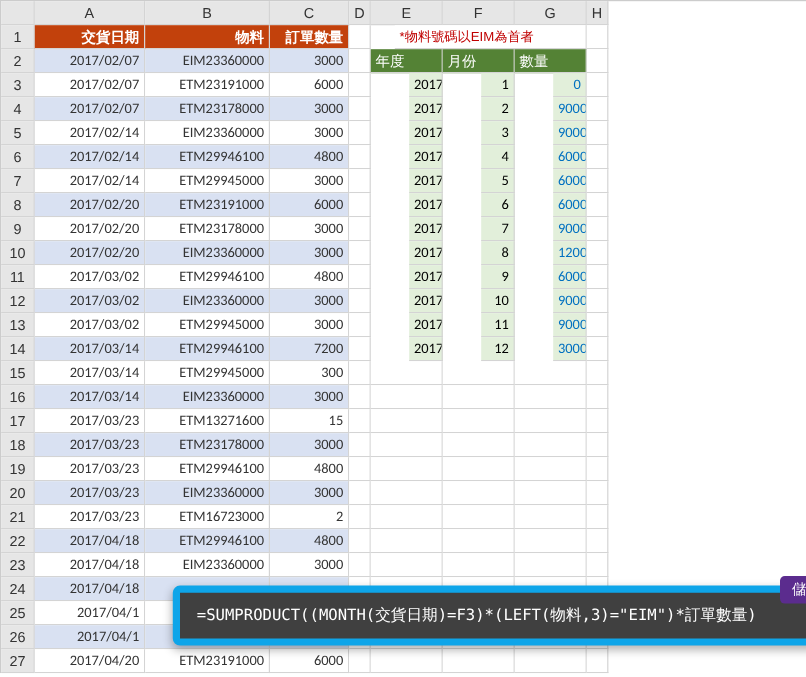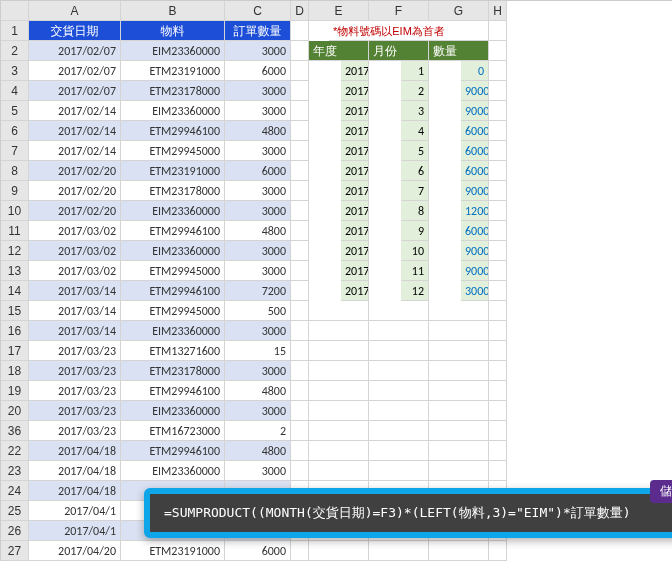--- a/index.html
+++ b/index.html
@@ -2,21 +2,21 @@
 <html><head>
 <meta charset="utf-8">
 <style>
 * { box-sizing: border-box; margin: 0; padding: 0; }
 body { font-family: "Microsoft JhengHei", Arial, sans-serif; font-size: 12px; background: #fff; }
 .sheet { display: grid; grid-template-columns: 28px 92px 104px 66px 18px 60px 60px 60px 18px; border-left: 1px solid #ccc; border-top: 1px solid #ccc; }
 .sheet > div { border-right: 1px solid #d4d4d4; border-bottom: 1px solid #d4d4d4; height: 20px; line-height: 20px; padding: 0 4px; overflow: hidden; white-space: nowrap; }
 .colh { background: #e6e6e6; text-align: center; color: #333; font-size: 12px; }
 .rowh { background: #e6e6e6; text-align: center; color: #333; font-size: 12px; }
 .corner { background: #e6e6e6; }
-.h1 { background: #1d4ed8; color: #fff; text-align: center; font-weight: 400; border-bottom: 1px solid #fff; }
+.h1 { background: #c2410c; color: #fff; text-align: right; font-weight: 700; border-bottom: 1px solid #fff; }
 .h2 { background: #548235; color: #fff; text-align: left; font-weight: 500; border-bottom: 1px solid #fff; }
 .tbA { background: #d9e1f2; color: #333; text-align: right; font-family: Calibri, sans-serif; }
 .tbA.odd { background: #ffffff; }
 .tbB { background: #e2efda; text-align: right; font-family: Calibri, sans-serif; margin-left: 32px; }
 .tbB.blue { color: #0070c0; }
 .note { color: #c00000; text-align: left; font-size: 11px; }
 .empty { background: #fff; }
 .callout { position: absolute; top: 488px; left: 144px; width: 596px; background: #404040; border: 6px solid #0ea5e9; border-radius: 6px; padding: 10px 14px; color: #fff; font-family: Consolas, monospace; font-size: 13px; box-shadow: 0 3px 8px rgba(0,0,0,0.3); }
 .callout .tag { position: absolute; top: -14px; right: 12px; background: #5b2c8e; color: #fff; padding: 3px 10px; border-radius: 4px; font-family: "Microsoft JhengHei", sans-serif; font-size: 12px; }
 </style>
@@ -153,21 +153,21 @@
     <div class="tbA">ETM29946100</div>
     <div class="tbA">7200</div>
     <div class="empty"></div>
     <div class="tbB">2017</div>
     <div class="tbB">12</div>
     <div class="tbB blue">3000</div>
     <div class="empty"></div>
     <div class="rowh">15</div>
     <div class="tbA odd">2017/03/14</div>
     <div class="tbA odd">ETM29945000</div>
-    <div class="tbA odd">500</div>
+    <div class="tbA odd">300</div>
     <div class="empty"></div>
     <div class="empty"></div>
     <div class="empty"></div>
     <div class="empty"></div>
     <div class="empty"></div>
     <div class="rowh">16</div>
     <div class="tbA">2017/03/14</div>
     <div class="tbA">EIM23360000</div>
     <div class="tbA">3000</div>
     <div class="empty"></div>
@@ -204,21 +204,21 @@
     <div class="empty"></div>
     <div class="rowh">20</div>
     <div class="tbA">2017/03/23</div>
     <div class="tbA">EIM23360000</div>
     <div class="tbA">3000</div>
     <div class="empty"></div>
     <div class="empty"></div>
     <div class="empty"></div>
     <div class="empty"></div>
     <div class="empty"></div>
-    <div class="rowh">36</div>
+    <div class="rowh">21</div>
     <div class="tbA odd">2017/03/23</div>
     <div class="tbA odd">ETM16723000</div>
     <div class="tbA odd">2</div>
     <div class="empty"></div>
     <div class="empty"></div>
     <div class="empty"></div>
     <div class="empty"></div>
     <div class="empty"></div>
     <div class="rowh">22</div>
     <div class="tbA">2017/04/18</div>

